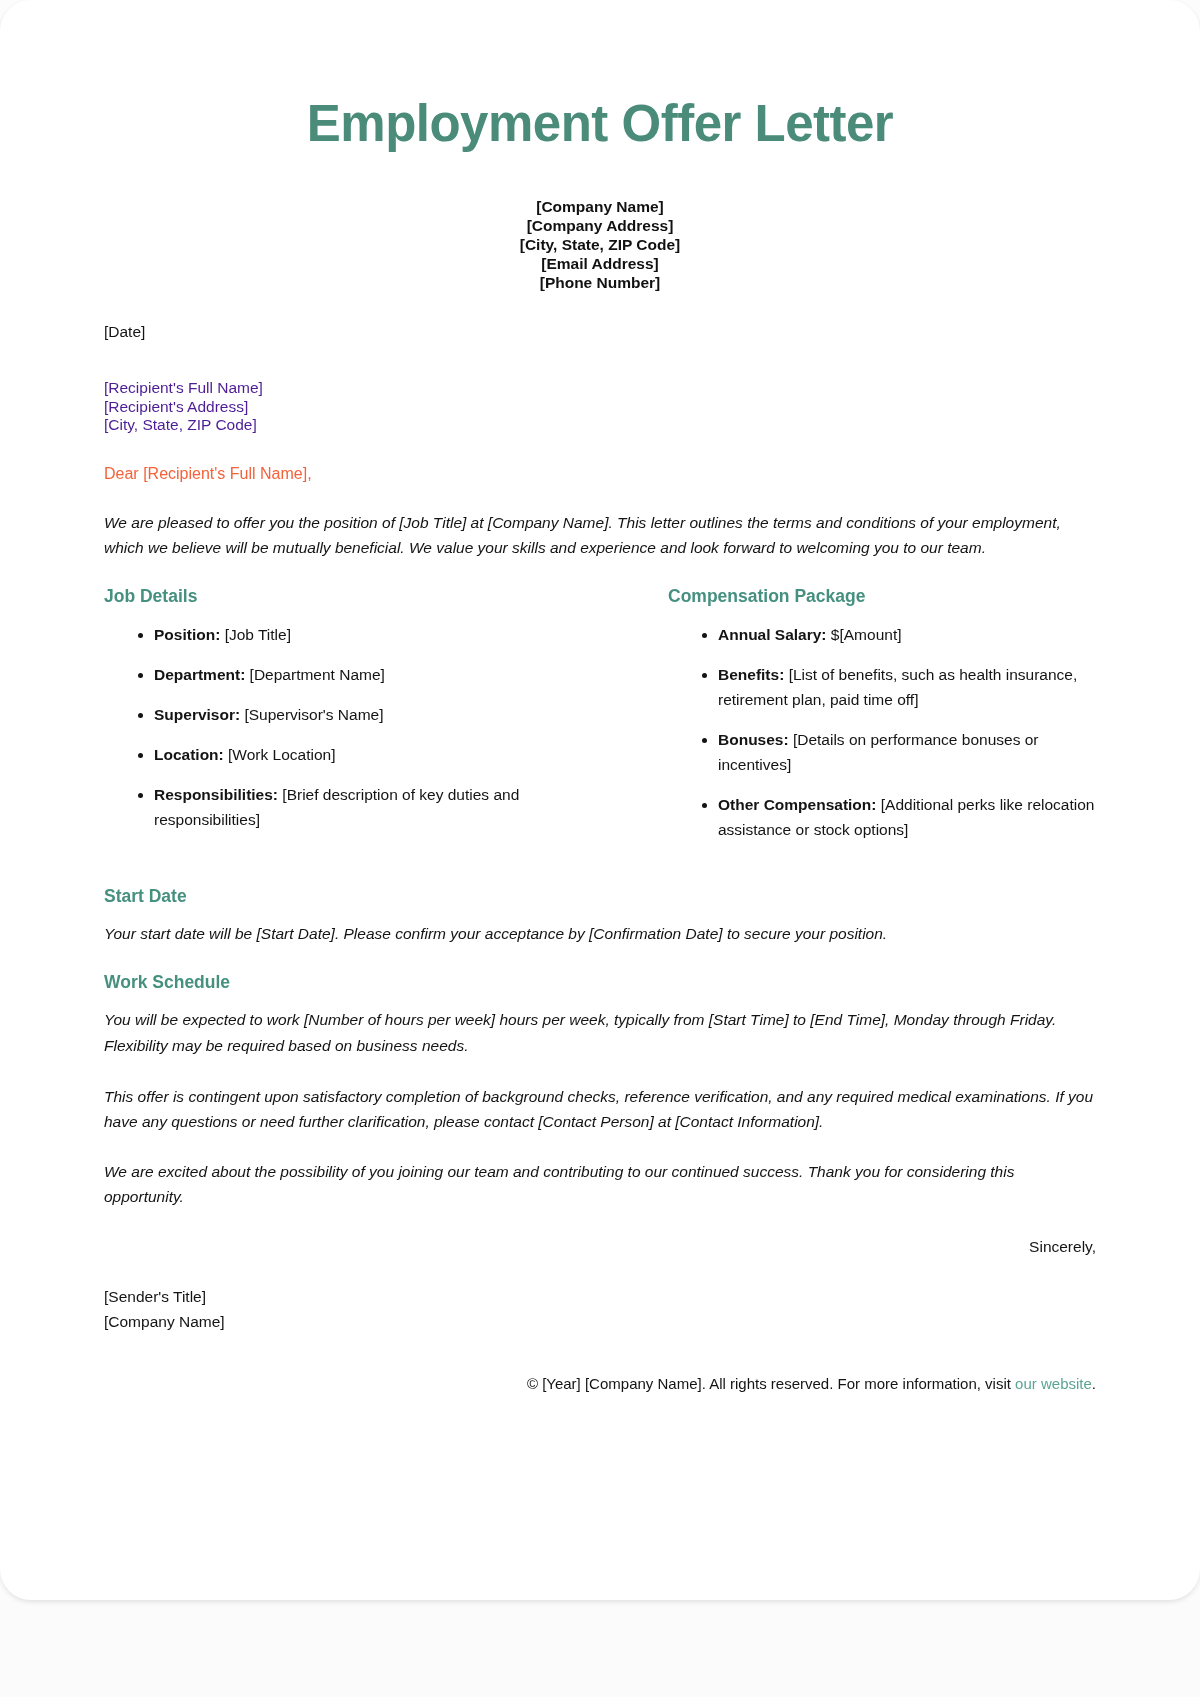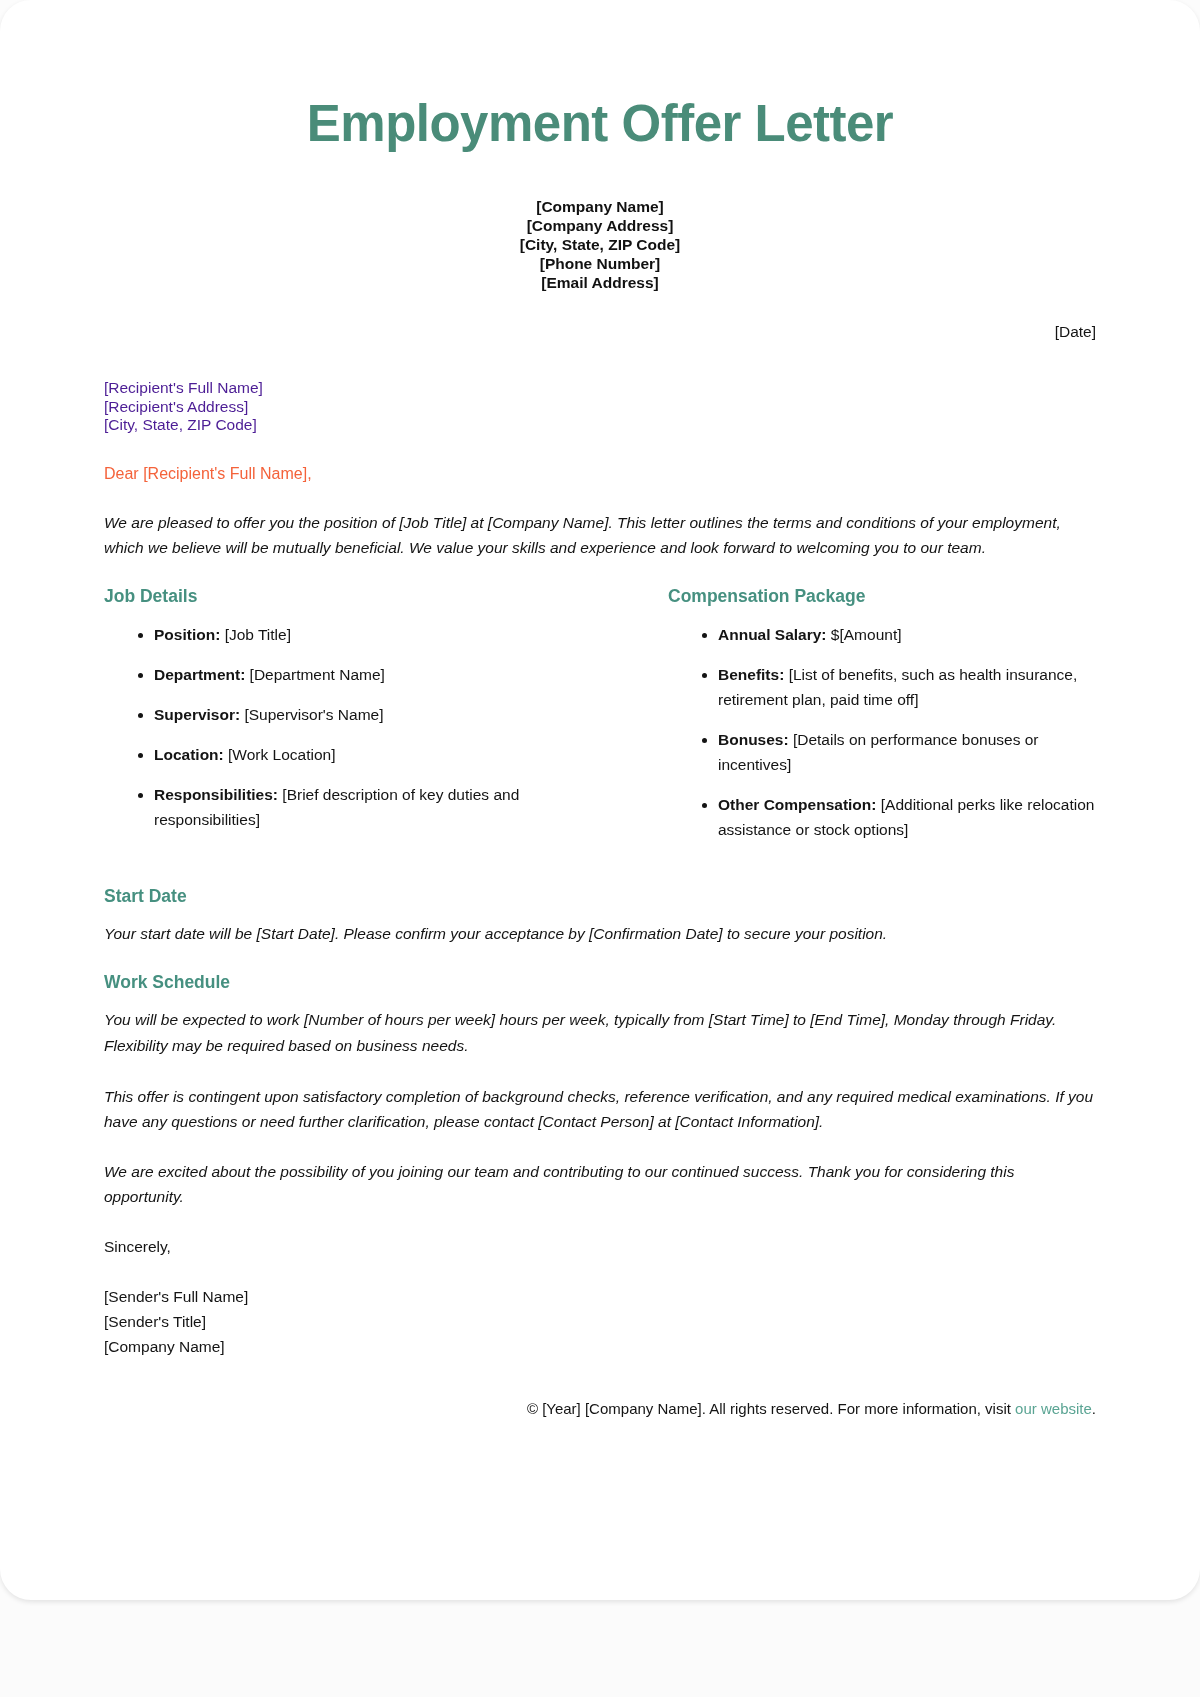--- a/index.html
+++ b/index.html
@@ -54,21 +54,21 @@
     font-weight: bold;
     font-size: 15.5px;
     line-height: 1.22;
     color: #111111;
     margin: 0 0 30px 0;
   }
   .company-block div { margin: 0; }
 
   
   .date-line {
-    text-align: right;
+    text-align: left;
     font-size: 15.5px;
     color: #141414;
     margin: 0 0 38px 0;
   }
 
   
   .recipient-block {
     font-size: 15.5px;
     line-height: 1.22;
     color: #4c1d95;
@@ -131,20 +131,21 @@
   
   .section-block { margin: 0 0 26px 0; }
   .section-block .section-heading { margin-bottom: 14px; }
 
   
   .signoff {
     font-size: 15.5px;
     line-height: 1.62;
     color: #141414;
     margin: 0 0 26px 0;
+    text-align: right;
   }
   .signature-block {
     font-size: 15.5px;
     line-height: 1.6;
     color: #141414;
     margin: 0 0 36px 0;
   }
   .signature-block div { margin: 0; }
 
   
@@ -166,22 +167,22 @@
 
 <div class="page-canvas">
   <div class="doc">
 
     <h1 class="doc-title">Employment Offer Letter</h1>
 
     <div class="company-block">
       <div>[Company Name]</div>
       <div>[Company Address]</div>
       <div>[City, State, ZIP Code]</div>
+      <div>[Email Address]</div>
       <div>[Phone Number]</div>
-      <div>[Email Address]</div>
     </div>
 
     <div class="date-line">[Date]</div>
 
     <div class="recipient-block">
       <div>[Recipient's Full Name]</div>
       <div>[Recipient's Address]</div>
       <div>[City, State, ZIP Code]</div>
     </div>
 
@@ -251,21 +252,20 @@
       <p class="body-para">You will be expected to work [Number of hours per week] hours per week, typically from [Start Time] to [End Time], Monday through Friday. Flexibility may be required based on business needs.</p>
     </div>
 
     <p class="body-para">This offer is contingent upon satisfactory completion of background checks, reference verification, and any required medical examinations. If you have any questions or need further clarification, please contact [Contact Person] at [Contact Information].</p>
 
     <p class="body-para">We are excited about the possibility of you joining our team and contributing to our continued success. Thank you for considering this opportunity.</p>
 
     <p class="signoff">Sincerely,</p>
 
     <div class="signature-block">
-      <div>[Sender's Full Name]</div>
       <div>[Sender's Title]</div>
       <div>[Company Name]</div>
     </div>
 
     <div class="doc-footer">
       <span>© [Year] [Company Name]. All rights reserved. For more information, visit </span><a href="#" class="link">our website</a><span>.</span>
     </div>
 
   </div>
 </div>

